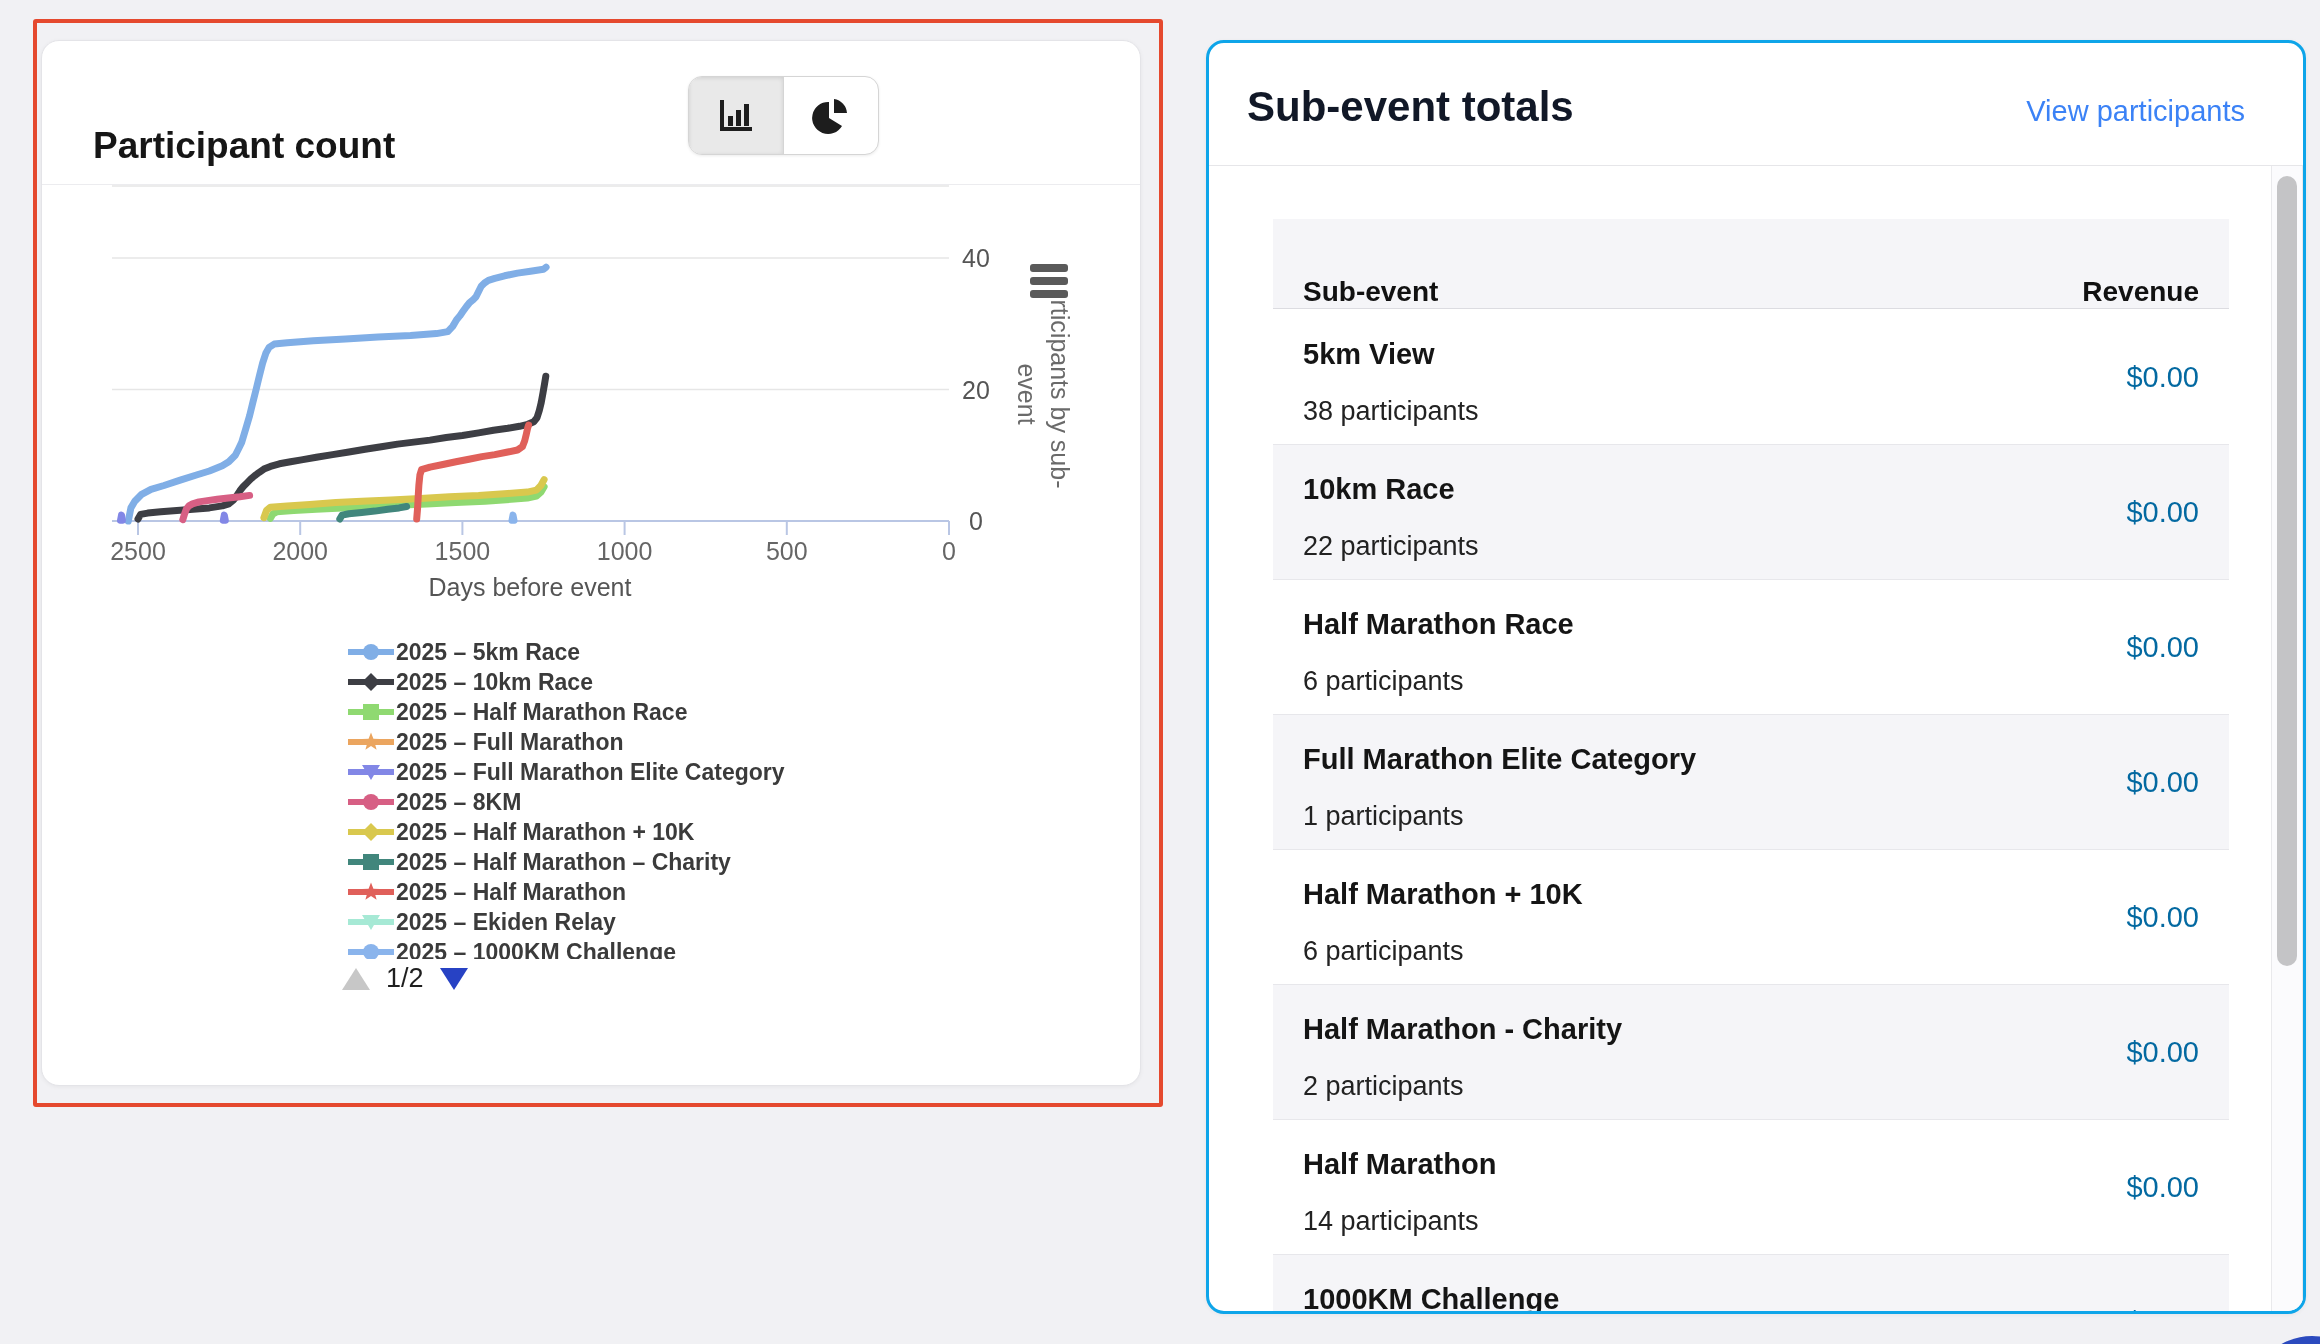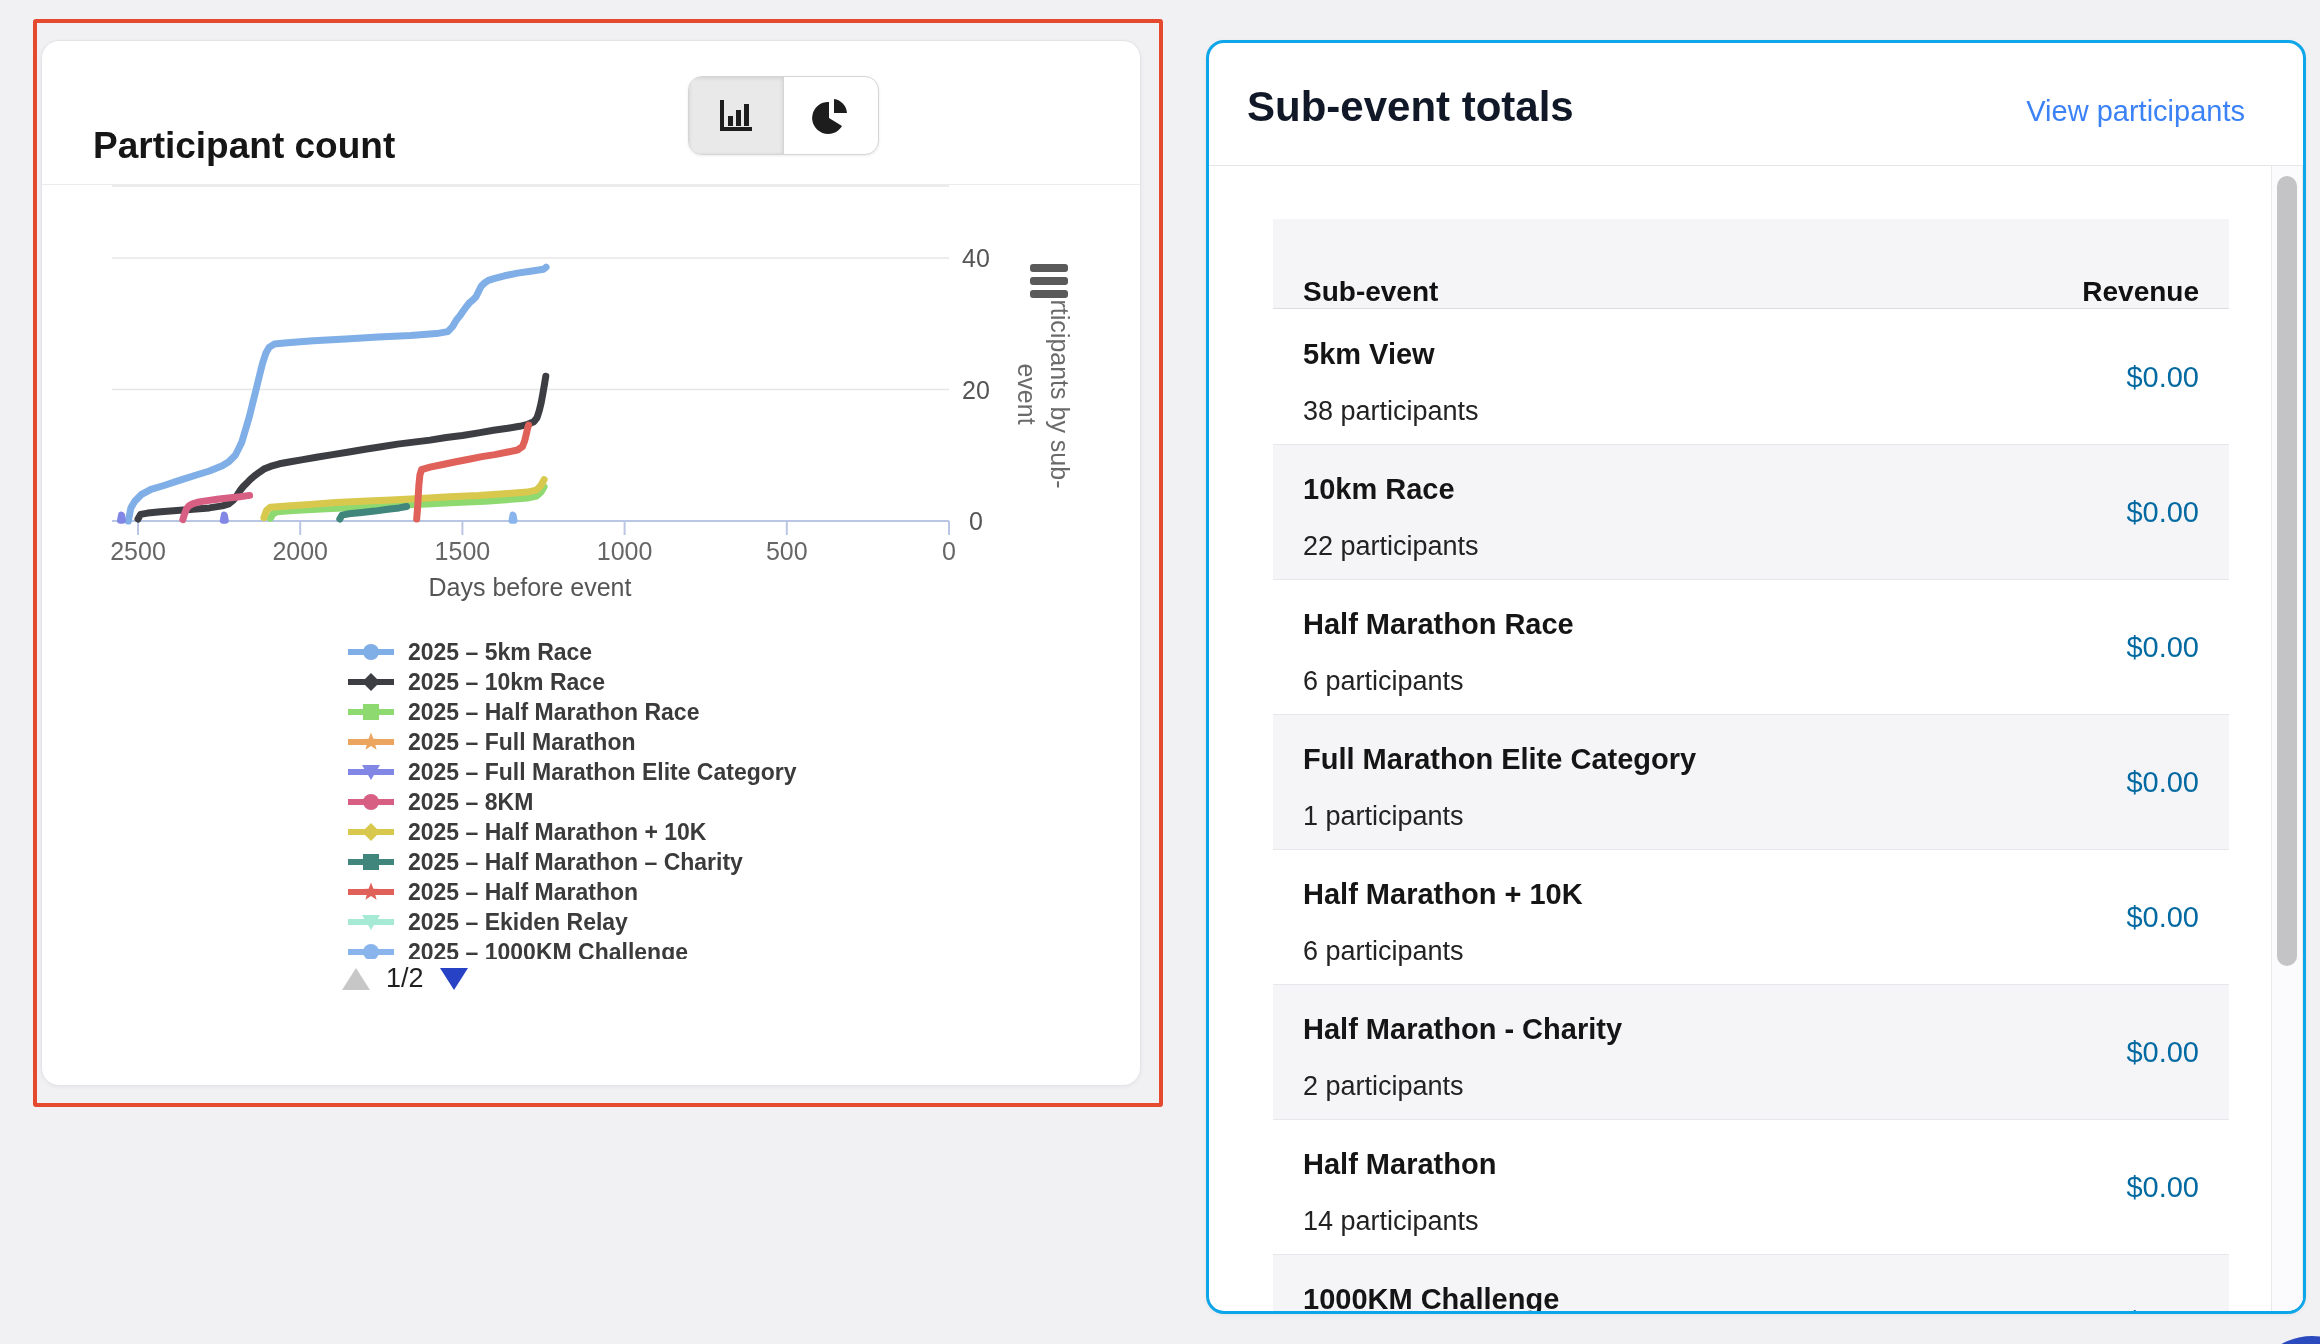--- a/index.html
+++ b/index.html
@@ -16,21 +16,21 @@
   .pc-title{position:absolute;left:51px;top:84px;font-size:37px;font-weight:bold;color:#161616;}
   .toggle{position:absolute;left:646px;top:35px;width:189px;height:77px;display:flex;
     border:1.5px solid #d5d5d5;border-radius:14px;background:#fff;overflow:hidden;box-shadow:0 1px 3px rgba(0,0,0,.08);}
   .toggle .seg{flex:1;display:flex;align-items:center;justify-content:center;cursor:pointer;}
   .toggle .seg.sel{background:#e9e9e9;box-shadow:inset 0 1px 4px rgba(0,0,0,.12);}
   .toggle .seg:first-child{border-right:1px solid #d5d5d5;}
   .pc-divider{position:absolute;left:0;top:143px;width:100%;height:1px;background:#ececef;}
   #chart-svg{position:absolute;left:0;top:143px;}
 
   .legend{position:absolute;left:304px;top:596px;width:640px;height:322px;overflow:hidden;}
-  .legend-row{height:30px;display:flex;align-items:center;gap:12px;cursor:pointer;}
+  .legend-row{height:30px;display:flex;align-items:center;cursor:pointer;}
   .legend-row .lbl{font-size:23px;font-weight:bold;color:#3b3b3b;white-space:nowrap;}
   .legend-pg{position:absolute;left:300px;top:922px;display:flex;align-items:center;gap:16px;}
   .tri-up{width:0;height:0;border-left:14px solid transparent;border-right:14px solid transparent;
     border-bottom:22px solid #c7c7c7;cursor:pointer;}
   .tri-down{width:0;height:0;border-left:14px solid transparent;border-right:14px solid transparent;
     border-top:22px solid #2742c4;cursor:pointer;}
   .pg-lbl{font-size:27px;color:#1f1f1f;}
 
   
   #card-right{position:absolute;left:1206px;top:40px;width:1094px;height:1268px;background:#fff;

